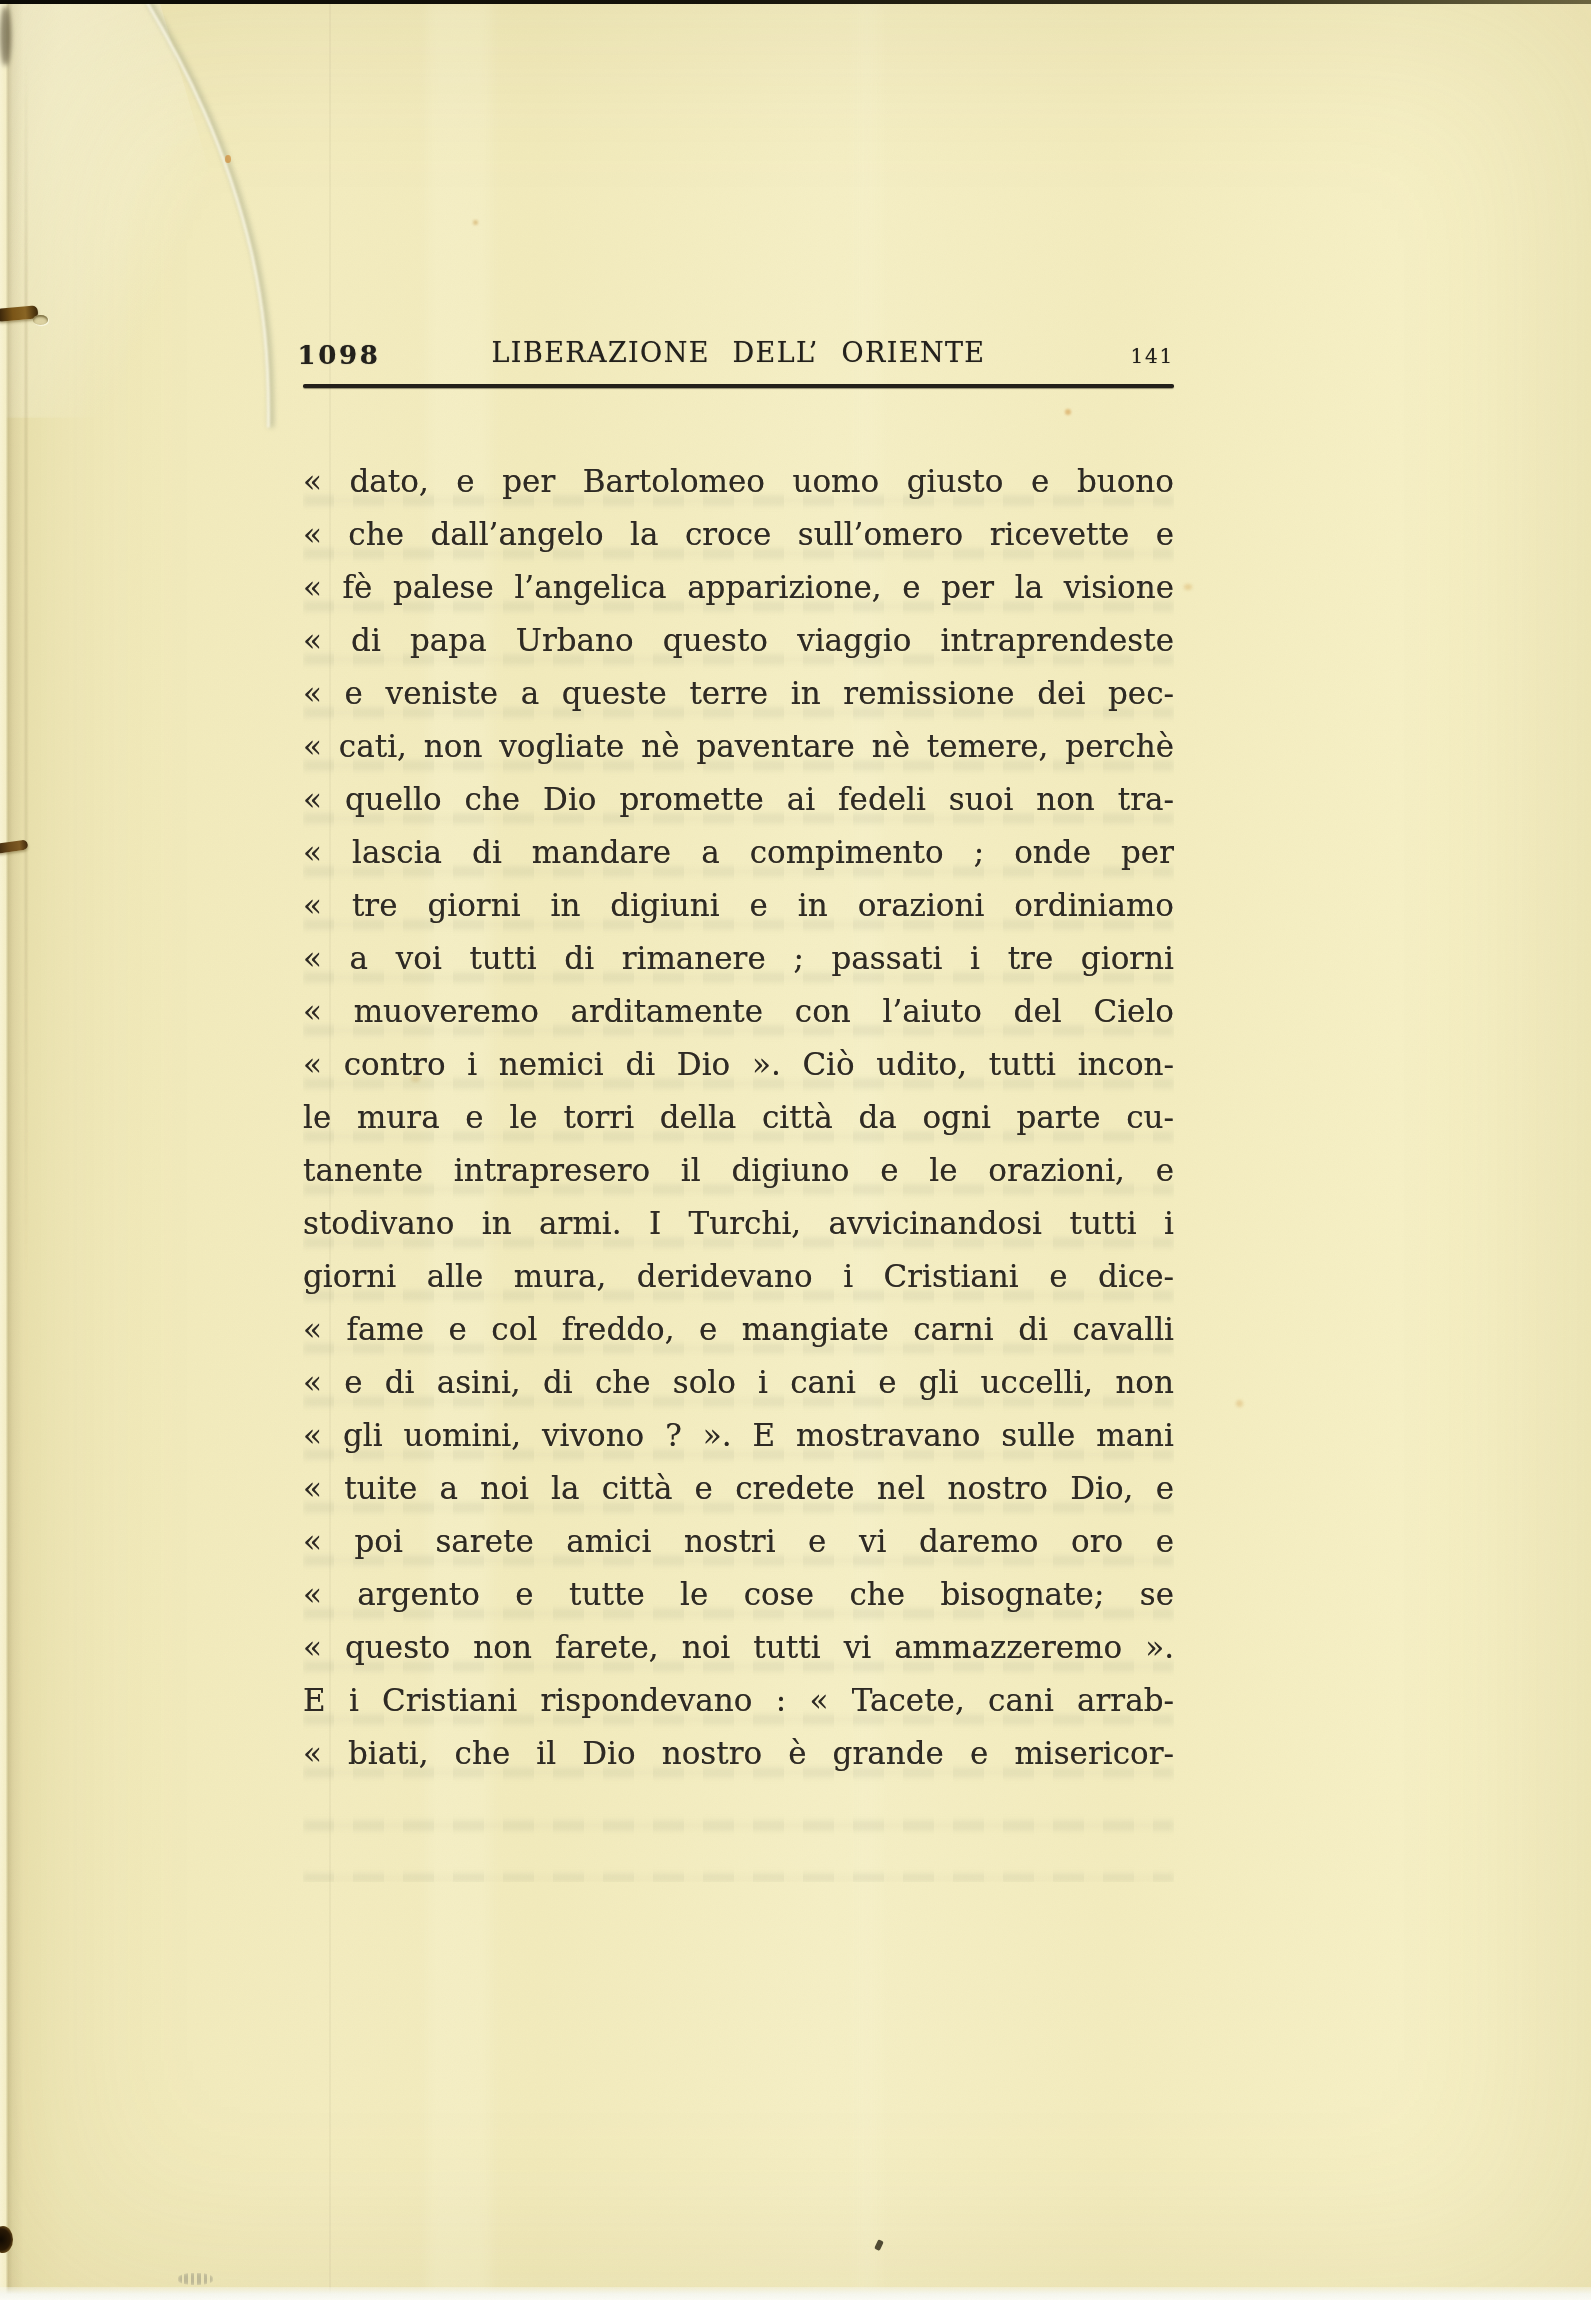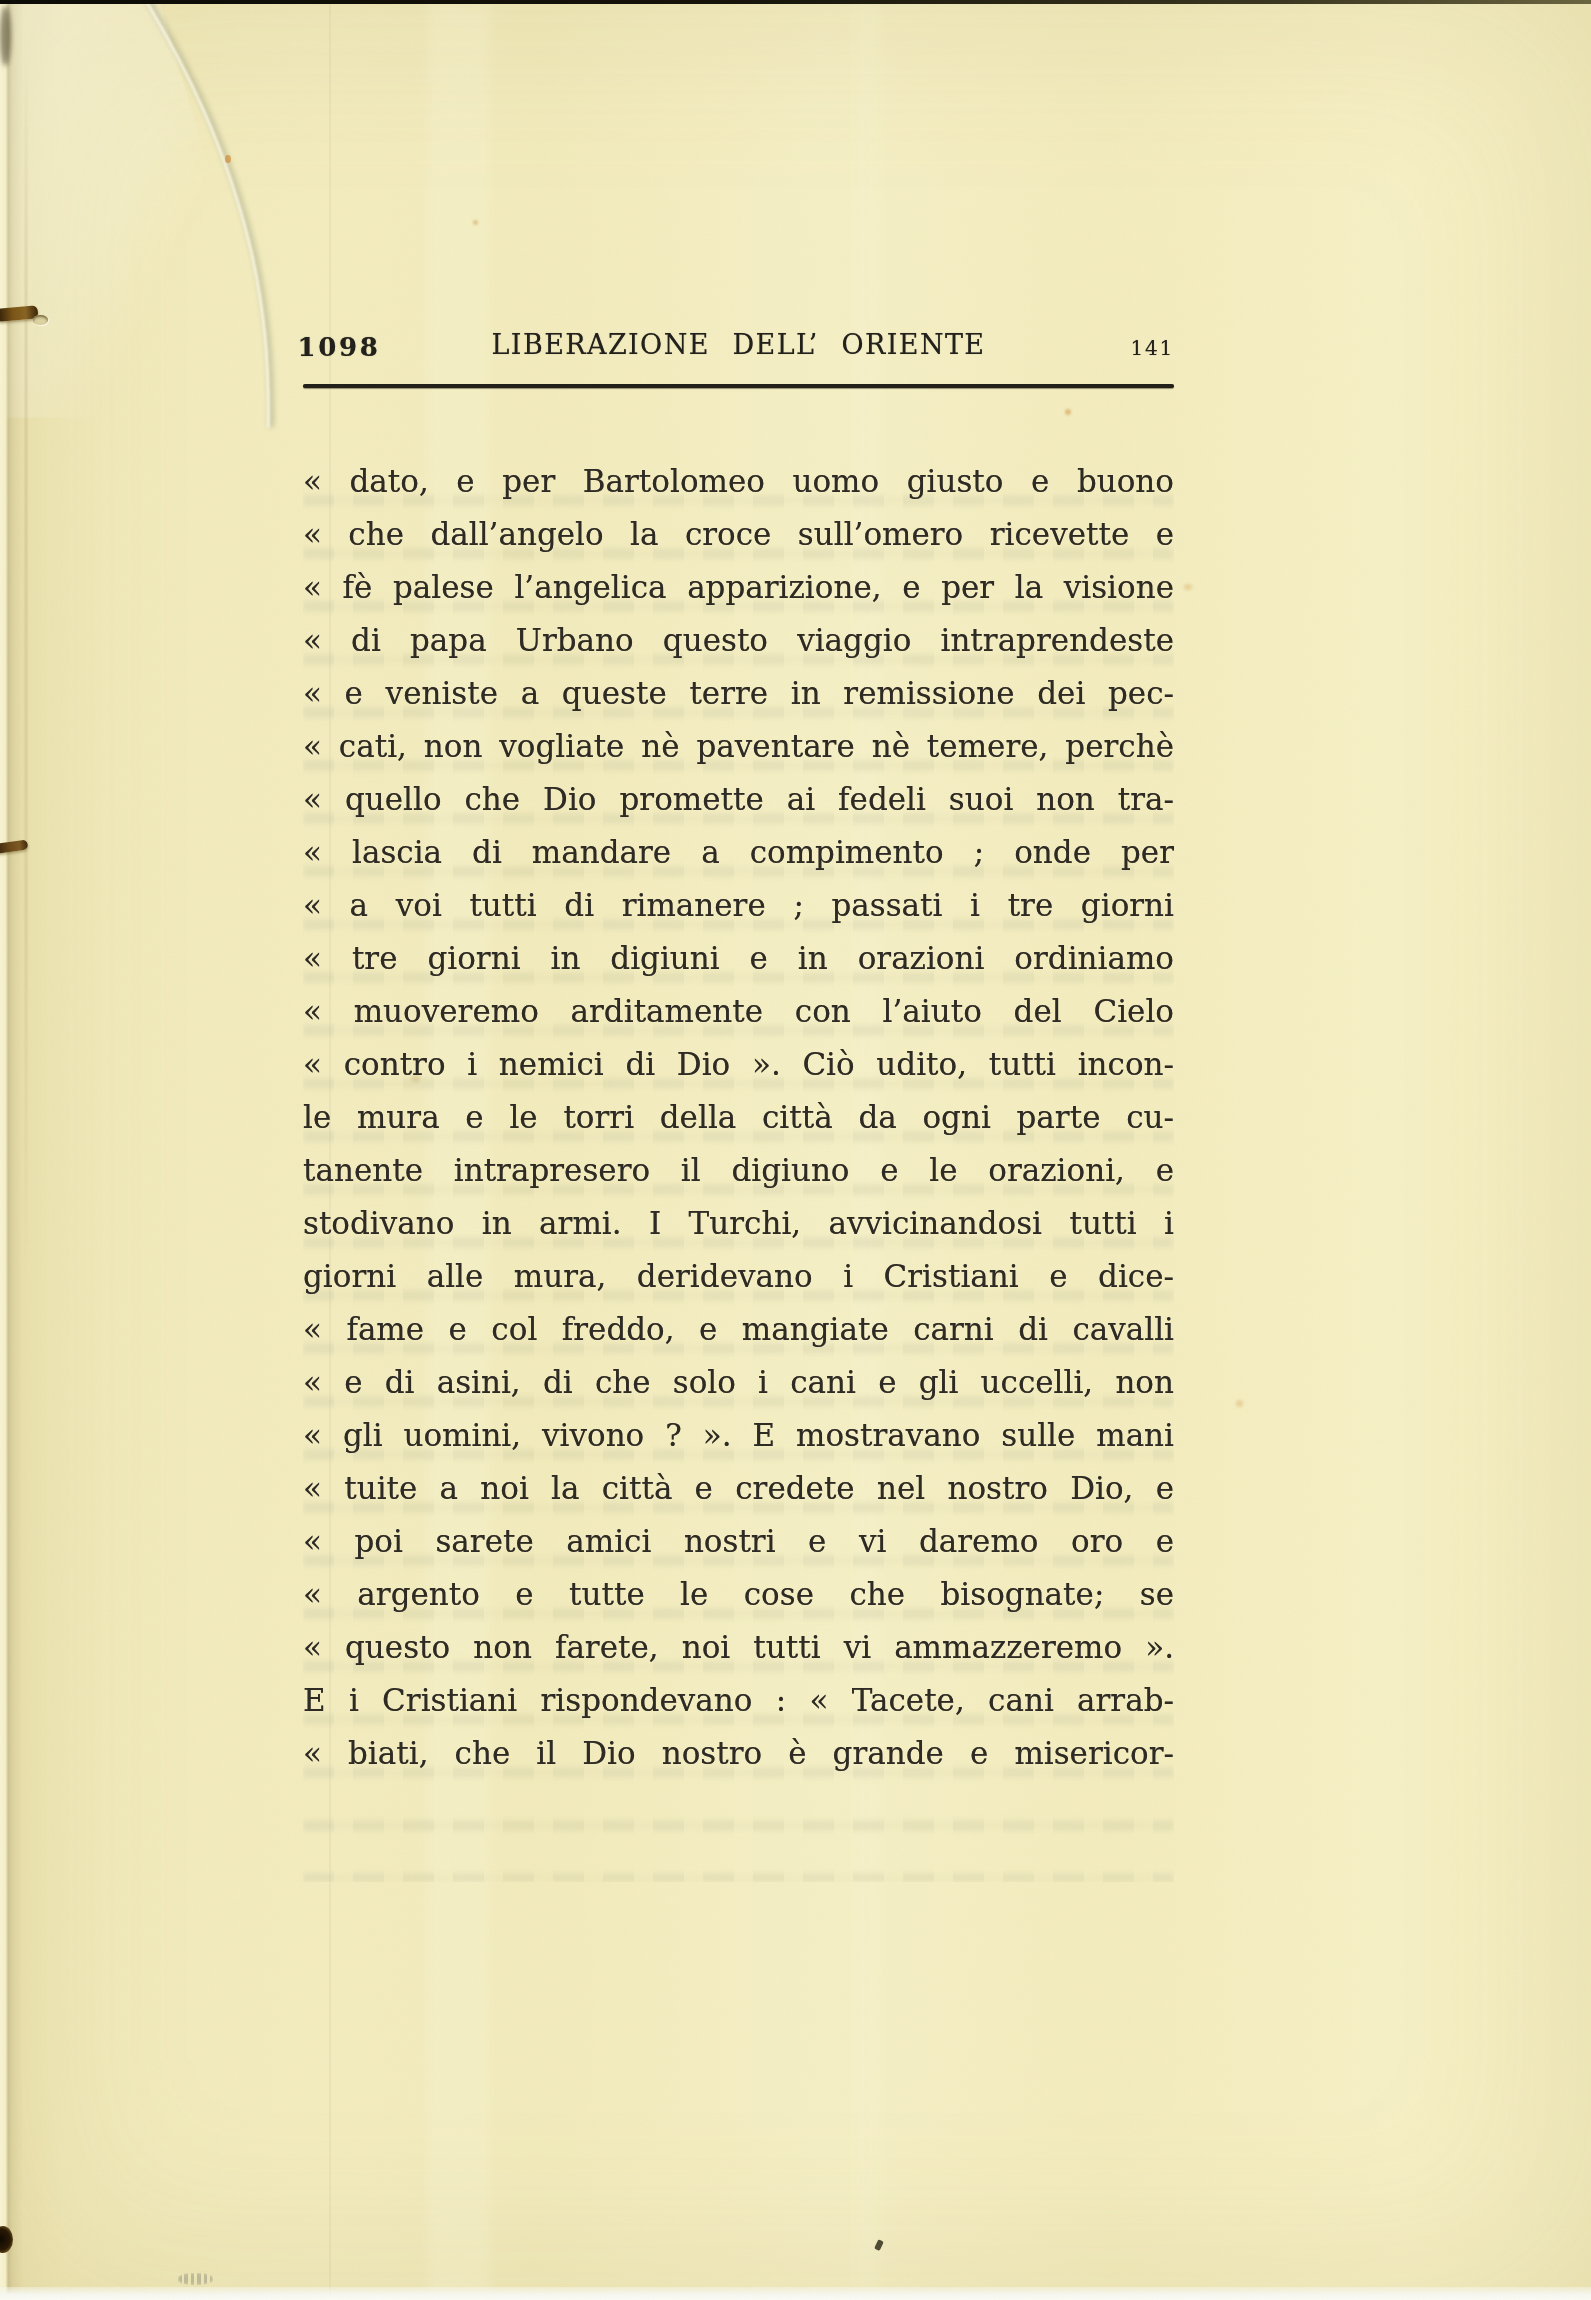--- a/index.html
+++ b/index.html
@@ -63,21 +63,21 @@
   .sp4{left:1184px;top:584px;width:8.2px;height:6.4px;background:rgba(205,150,60,.3);filter:blur(1.4px);}
   .sp5{left:411px;top:1075px;width:9px;height:7.3px;background:rgba(190,150,70,.25);filter:blur(1.8px);}
   .sp6{left:1236px;top:1400px;width:7.3px;height:7.3px;background:rgba(200,140,50,.28);filter:blur(1.4px);}
   .fleck{position:absolute;left:876px;top:2240px;width:5.5px;height:10px;background:rgba(40,35,18,.8);
     border-radius:1.8px;transform:rotate(25deg);}
   .smudge{position:absolute;left:178px;top:2273px;width:35px;height:11.8px;
     background:rgba(110,110,100,.35);filter:blur(1.4px);border-radius:40%;
     -webkit-mask:repeating-linear-gradient(90deg,#000 0 3.6px,transparent 3.6px 6.4px);
             mask:repeating-linear-gradient(90deg,#000 0 3.6px,transparent 3.6px 6.4px);}
   
-  .pagehead{position:absolute;left:303px;top:328px;width:871px;height:36px;color:#23211c;}
+  .pagehead{position:absolute;left:303px;top:336px;width:871px;height:36px;color:#23211c;}
   .ph-left{position:absolute;left:-5.5px;bottom:1.8px;font-size:26px;font-weight:700;letter-spacing:2.7px;
     text-shadow:0 0 0.9px rgba(35,33,28,.6);}
   .ph-center{position:absolute;left:50%;transform:translateX(-50%);bottom:3.6px;font-size:27px;
     letter-spacing:1.4px;word-spacing:12.7px;white-space:nowrap;text-shadow:0 0 0.7px rgba(35,33,28,.55);}
   .ph-right{position:absolute;right:0;bottom:4.5px;font-size:20px;letter-spacing:1.8px;
     text-shadow:0 0 0.7px rgba(35,33,28,.5);}
   .rule{position:absolute;left:303px;top:384px;width:871px;height:3.6px;background:#23201a;
     border-radius:1.8px;box-shadow:0 0.9px 0.9px rgba(60,55,35,.5);}
   .bodytext{position:absolute;left:303px;top:455px;width:871px;color:#2e2a24;}
   .bodyline{
@@ -139,22 +139,22 @@
 
   <main class="bodytext">
       <div class="bodyline">« dato, e per Bartolomeo uomo giusto e buono</div>
       <div class="bodyline">« che dall’angelo la croce sull’omero ricevette e</div>
       <div class="bodyline">« fè palese l’angelica apparizione, e per la visione</div>
       <div class="bodyline">« di papa Urbano questo viaggio intraprendeste</div>
       <div class="bodyline">« e veniste a queste terre in remissione dei pec-</div>
       <div class="bodyline">« cati, non vogliate nè paventare nè temere, perchè</div>
       <div class="bodyline">« quello che Dio promette ai fedeli suoi non tra-</div>
       <div class="bodyline">« lascia di mandare a compimento ; onde per</div>
+      <div class="bodyline">« tre giorni in digiuni e in orazioni ordiniamo</div>
       <div class="bodyline">« a voi tutti di rimanere ; passati i tre giorni</div>
-      <div class="bodyline">« tre giorni in digiuni e in orazioni ordiniamo</div>
       <div class="bodyline">« muoveremo arditamente con l’aiuto del Cielo</div>
       <div class="bodyline">« contro i nemici di Dio ». Ciò udito, tutti incon-</div>
       <div class="bodyline">le mura e le torri della città da ogni parte cu-</div>
       <div class="bodyline">tanente intrapresero il digiuno e le orazioni, e</div>
       <div class="bodyline">stodivano in armi. I Turchi, avvicinandosi tutti i</div>
       <div class="bodyline">giorni alle mura, deridevano i Cristiani e dice-</div>
       <div class="bodyline">« fame e col freddo, e mangiate carni di cavalli</div>
       <div class="bodyline">« e di asini, di che solo i cani e gli uccelli, non</div>
       <div class="bodyline">« gli uomini, vivono ? ». E mostravano sulle mani</div>
       <div class="bodyline">« tuite a noi la città e credete nel nostro Dio, e</div>

